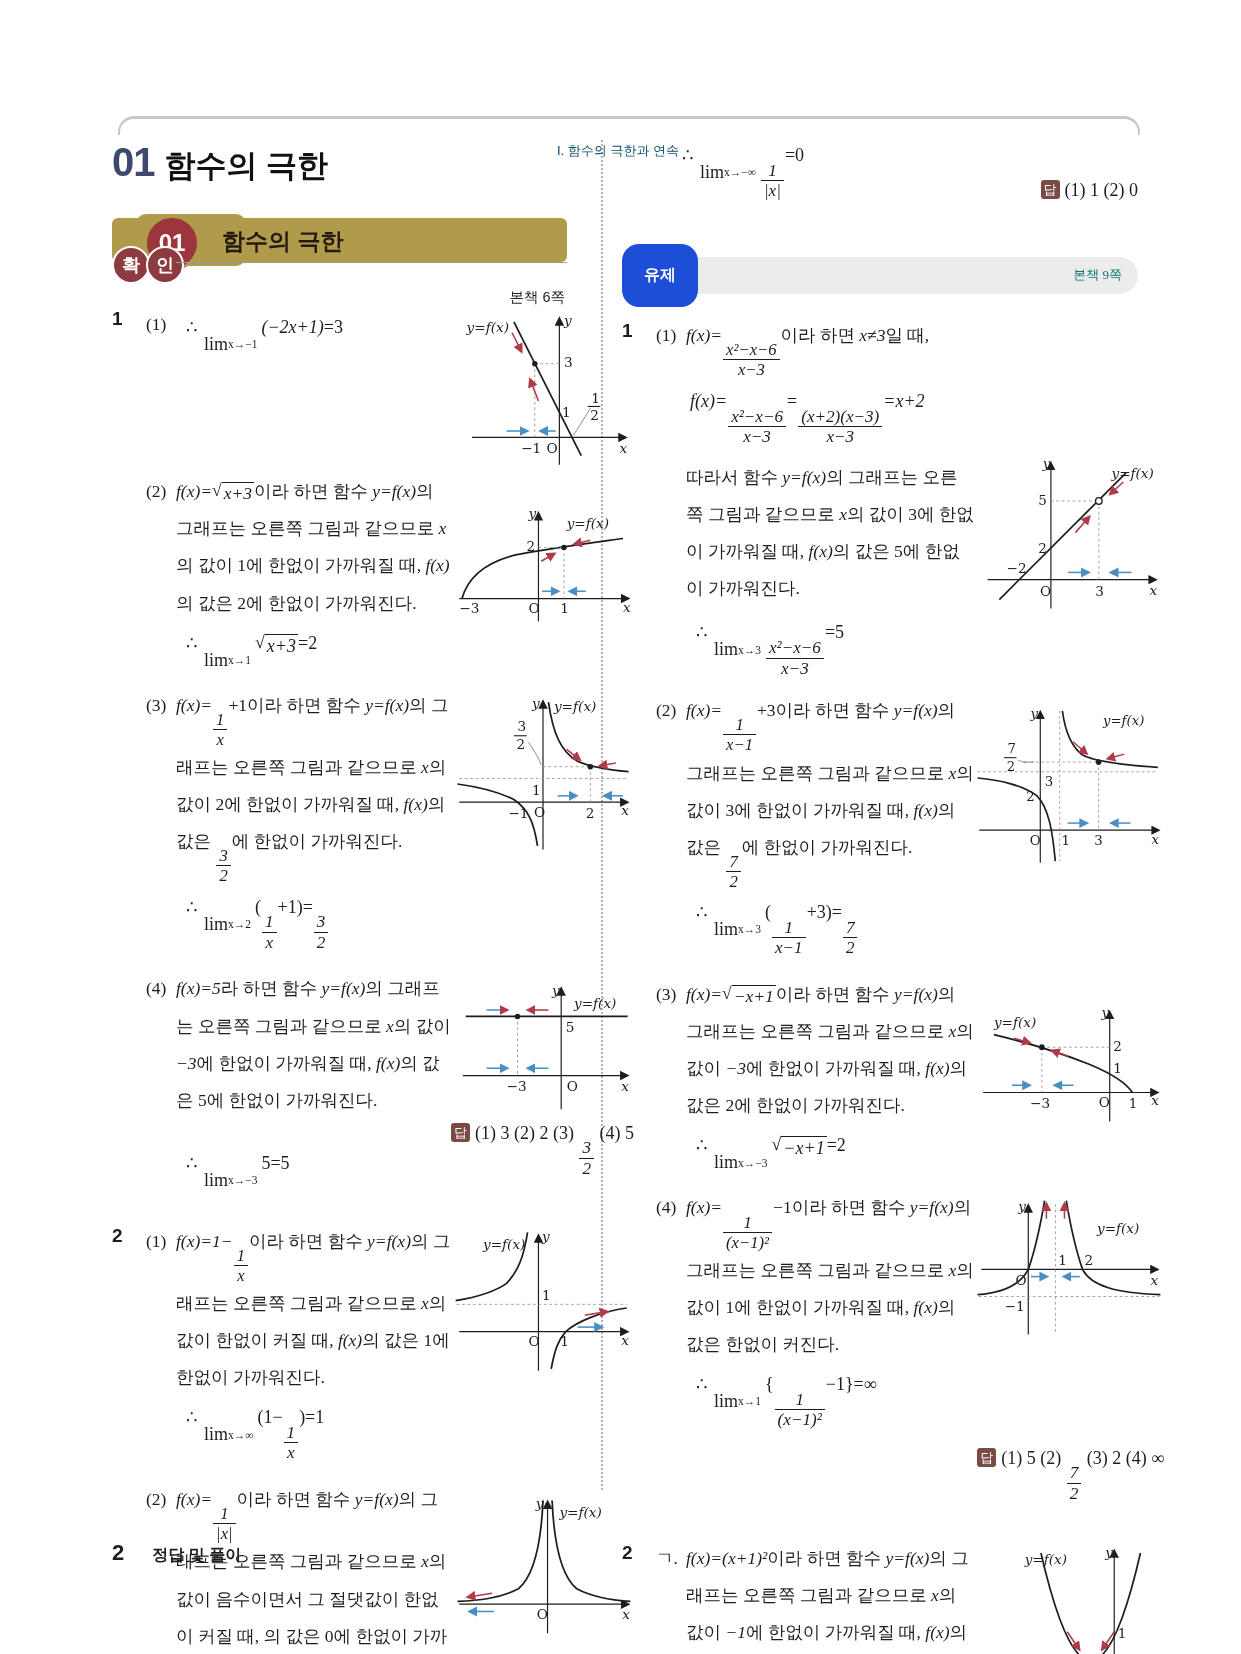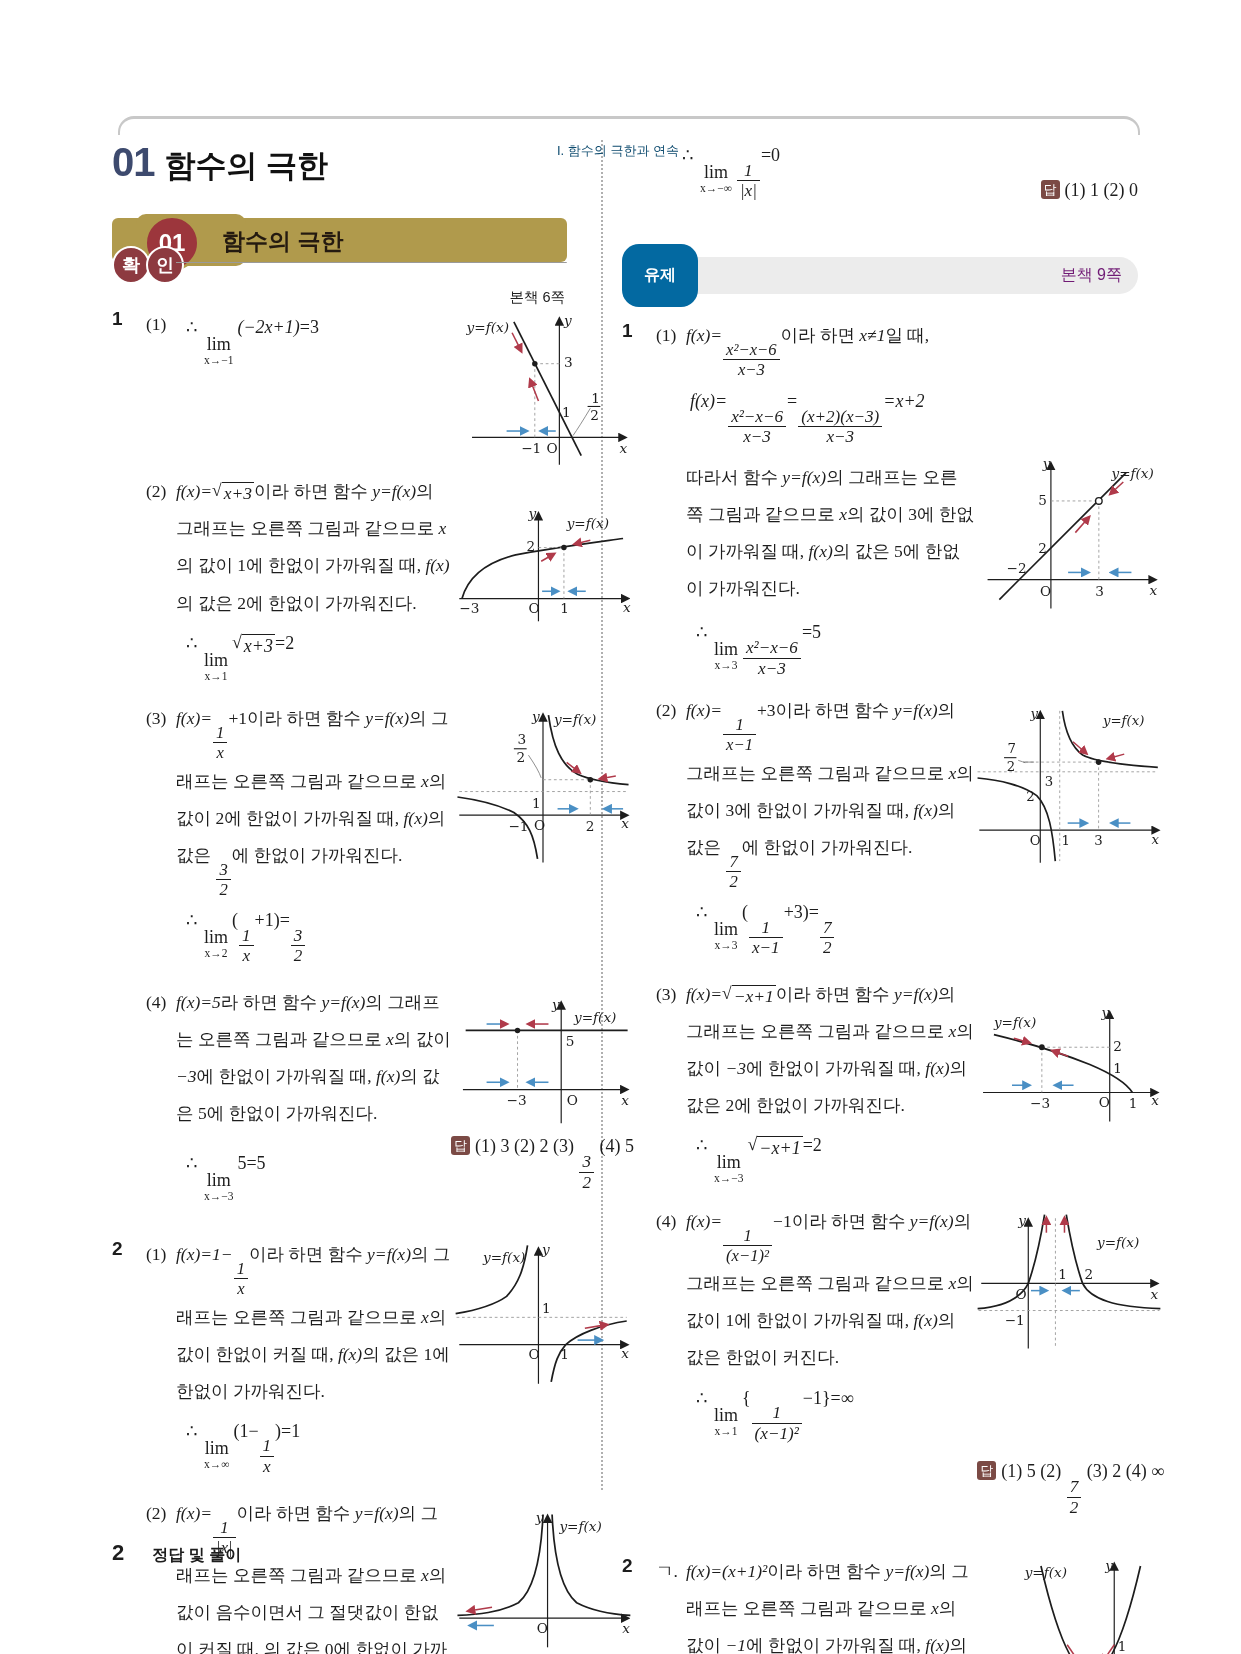--- a/index.html
+++ b/index.html
@@ -56,31 +56,31 @@
 
   
   .mi{font-style:italic;}
   .mfrac{display:inline-flex;flex-direction:column;text-align:center;vertical-align:-0.85em;
      line-height:1.15;font-size:0.95em;font-style:italic;margin:0 1px;}
   .mfrac .num,.mfrac .den{padding:0 3px;}
   .mfrac .den{border-top:1.4px solid #1d1d1d;}
   .msqrt{display:inline-flex;align-items:stretch;font-style:italic;}
   .sqsign{font-style:normal;line-height:1.1;transform:translateY(-1px);}
   .rad{border-top:1.4px solid #1d1d1d;line-height:1.25;padding:0 2px;}
-  .mlim{display:inline-flex;flex-direction:column;align-items:center;vertical-align:-0.95em;
+  .mlim{display:inline-flex;flex-direction:row;align-items:center;vertical-align:-0.95em;
      line-height:1;margin:0 4px 0 2px;}
   .mlim .limw{font-style:normal;}
   .mlim .lims{font-size:11.5px;margin-top:2px;}
 
   
   .yuje-bar{background:#ececec;border-radius:20px;height:37px;display:flex;align-items:center;
      justify-content:space-between;margin:56px 0 24px 0;padding:0 16px 0 0;}
-  .yuje-pill{background:#0369a1;color:#fff;font-family:"Liberation Sans",sans-serif;font-weight:bold;
+  .yuje-pill{background:#1d4ed8;color:#fff;font-family:"Liberation Sans",sans-serif;font-weight:bold;
      font-size:16px;border-radius:17px;padding:21px 22px;}
-  .yuje-page{font-family:Liberation Sans, sans-serif;font-size:16px;color:#701a75;}
+  .yuje-page{font-family:Liberation Serif, serif;font-size:13px;color:#0f766e;}
 
   
   svg.graph{flex:none;margin-top:4px;}
   .gl{font-family:"DejaVu Serif",serif;font-style:italic;font-size:15px;fill:#1d1d1d;}
   .gn{font-family:"DejaVu Serif",serif;font-size:15px;fill:#1d1d1d;}
   .ax{stroke:#1d1d1d;stroke-width:1.3;fill:none;}
   .cv{stroke:#1d1d1d;stroke-width:1.9;fill:none;}
   .ds{stroke:#9a9a9a;stroke-width:1;stroke-dasharray:3 3;fill:none;}
   .ra{stroke:#b03a4a;stroke-width:1.7;fill:none;}
   .ba{stroke:#4a8fc4;stroke-width:1.7;fill:none;}
@@ -410,21 +410,21 @@
     </div>
 
     <div class="prob">
       <span class="pnum">1</span>
       <div class="pitems">
 
         <div class="item">
           <div class="intro-line"><span class="tag">(1)</span><span><span class="mi">f(x)=</span><span class="mfrac">
                   <span class="num">x²−x−6</span>
                   <span class="den">x−3</span>
-                </span>이라 하면 <span class="mi">x≠1</span>일 때,</span></div>
+                </span>이라 하면 <span class="mi">x≠3</span>일 때,</span></div>
           <div class="display-line"><span class="mi">f(x)=</span><span class="mfrac">
                 <span class="num">x²−x−6</span>
                 <span class="den">x−3</span>
               </span>=<span class="mfrac">
                 <span class="num">(x+2)(x−3)</span>
                 <span class="den">x−3</span>
               </span><span class="mi">=x+2</span></div>
           <div class="item-flex">
             <div class="item-left">
               <div class="item-text" style="padding-left:30px"><span>따라서 함수 <span class="mi">y=f(x)</span>의 그래프는 오른쪽 그림과 같으므로 <span class="mi">x</span>의 값이 3에 한없이 가까워질 때, <span class="mi">f(x)</span>의 값은 5에 한없이 가까워진다.</span></div>

